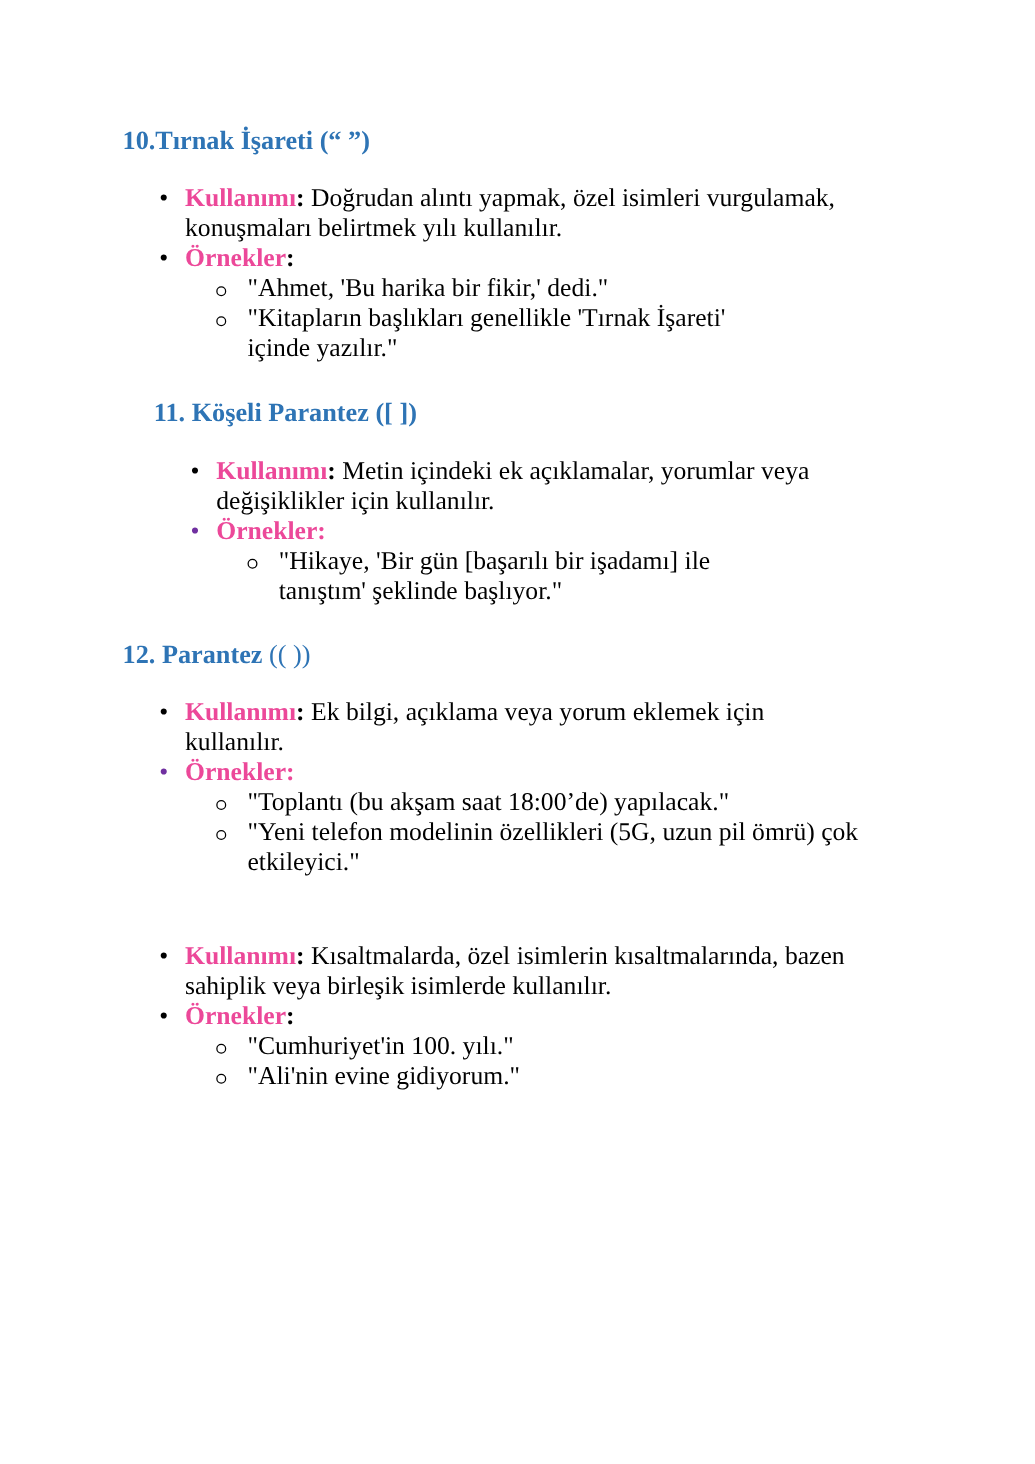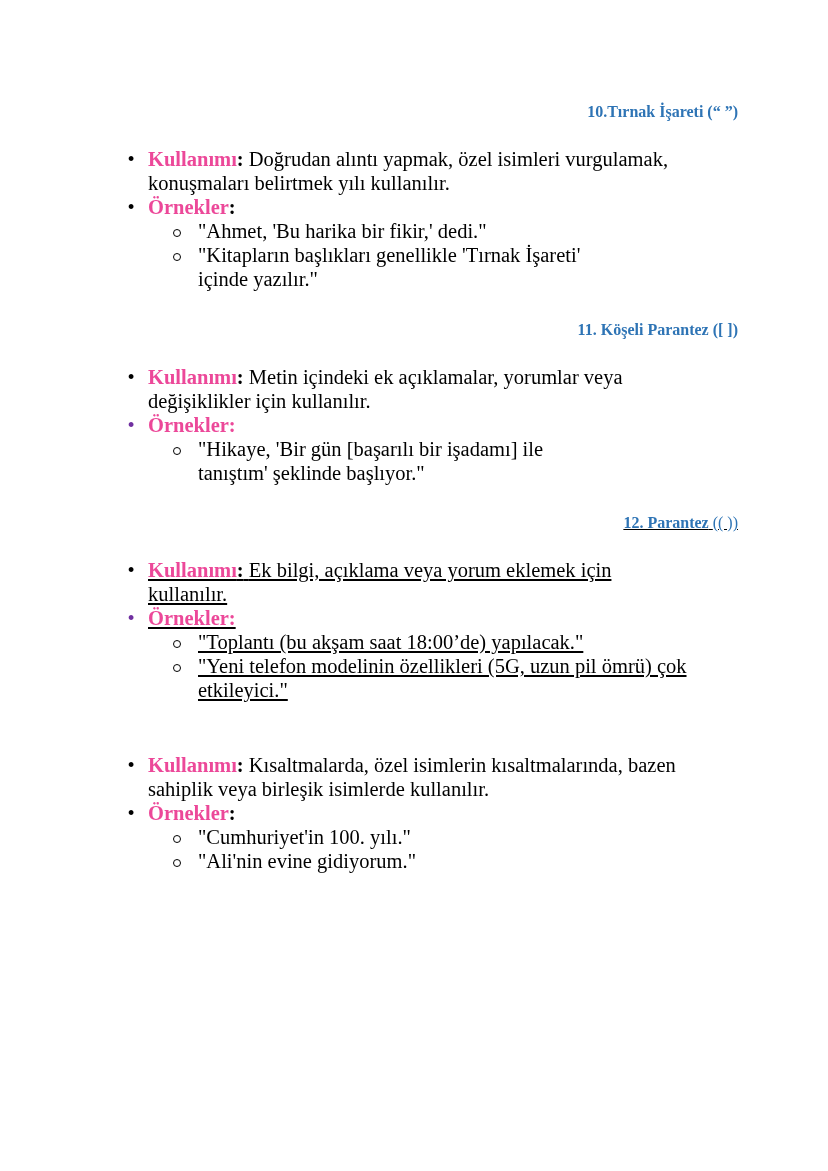--- a/index.html
+++ b/index.html
@@ -1,20 +1,20 @@
 <!DOCTYPE html>
 <html><head>
 <meta charset="utf-8">
 <style>
   html, body { margin: 0; padding: 0; background: #ffffff; }
   body { width: 828px; height: 1171px; position: relative; overflow: hidden;
          font-family: "Liberation Serif", "DejaVu Serif", serif; color: #000; }
   .page { position: absolute; left: 0; top: 0; width: 828px; height: 1171px; }
   .section { position: absolute; left: 98px; width: 640px; }
-  h2 { margin: 0; font-size: 16px; font-weight: bold; color: #2E74B5; line-height: 24px; text-align: right; }
+  h2 { margin: 0; font-size: 21px; font-weight: bold; color: #2E74B5; line-height: 24px; }
   h2 .light { font-weight: normal; }
   ul.main { list-style: none; margin: 0; padding: 0; }
   ul.main > li { position: relative; padding-left: 50px; font-size: 20.5px; line-height: 24px; }
   ul.main > li > .bullet { position: absolute; left: 26px; top: 0; width: 14px; text-align: center; }
   .label { font-weight: bold; color: #ec4899; }
   .colon { font-weight: bold; }
   .purple { color: #7030A0; }
   ul.sub { list-style: none; margin: 0; padding: 0; }
   ul.sub > li { position: relative; padding-left: 50px; font-size: 20.5px; line-height: 24px; }
   ul.sub > li > .circle { position: absolute; left: 25px; top: 10px; width: 6px; height: 6px;
@@ -37,39 +37,39 @@
         <span class="bullet">•</span>
         <span class="label">Örnekler</span><span class="colon">:</span>
         <ul class="sub">
           <li><span class="circle"></span><span>"Ahmet, 'Bu harika bir fikir,' dedi."</span></li>
           <li style="padding-right:120px;"><span class="circle"></span><span>"Kitapların başlıkları genellikle 'Tırnak İşareti' içinde yazılır."</span></li>
         </ul>
       </li>
     </ul>
   </div>
 
-  <div class="section" style="top:318px;">
+  <div class="section" style="top:318px;margin-left:25px;">
     <h2>11. Köşeli Parantez ([ ])</h2>
     <ul class="main" style="margin-top:23px;">
       <li style="padding-right:60px;">
         <span class="bullet">•</span>
         <span class="label">Kullanımı</span><span class="colon">:</span>
         <span>Metin içindeki ek açıklamalar, yorumlar veya değişiklikler için kullanılır.</span>
       </li>
       <li>
         <span class="bullet purple">•</span>
         <span class="label">Örnekler:</span>
         <ul class="sub">
           <li style="padding-right:130px;"><span class="circle"></span><span>"Hikaye, 'Bir gün [başarılı bir işadamı] ile tanıştım' şeklinde başlıyor."</span></li>
         </ul>
       </li>
     </ul>
   </div>
 
-  <div class="section" style="top:511px;text-decoration:underline;">
+  <div class="section" style="top:511px;">
     <h2><span>12. Parantez</span> <span class="light">(( ))</span></h2>
     <ul class="main" style="margin-top:23px;">
       <li style="padding-right:80px;">
         <span class="bullet">•</span>
         <span class="label">Kullanımı</span><span class="colon">:</span>
         <span>Ek bilgi, açıklama veya yorum eklemek için kullanılır.</span>
       </li>
       <li>
         <span class="bullet purple">•</span>
         <span class="label">Örnekler:</span>

